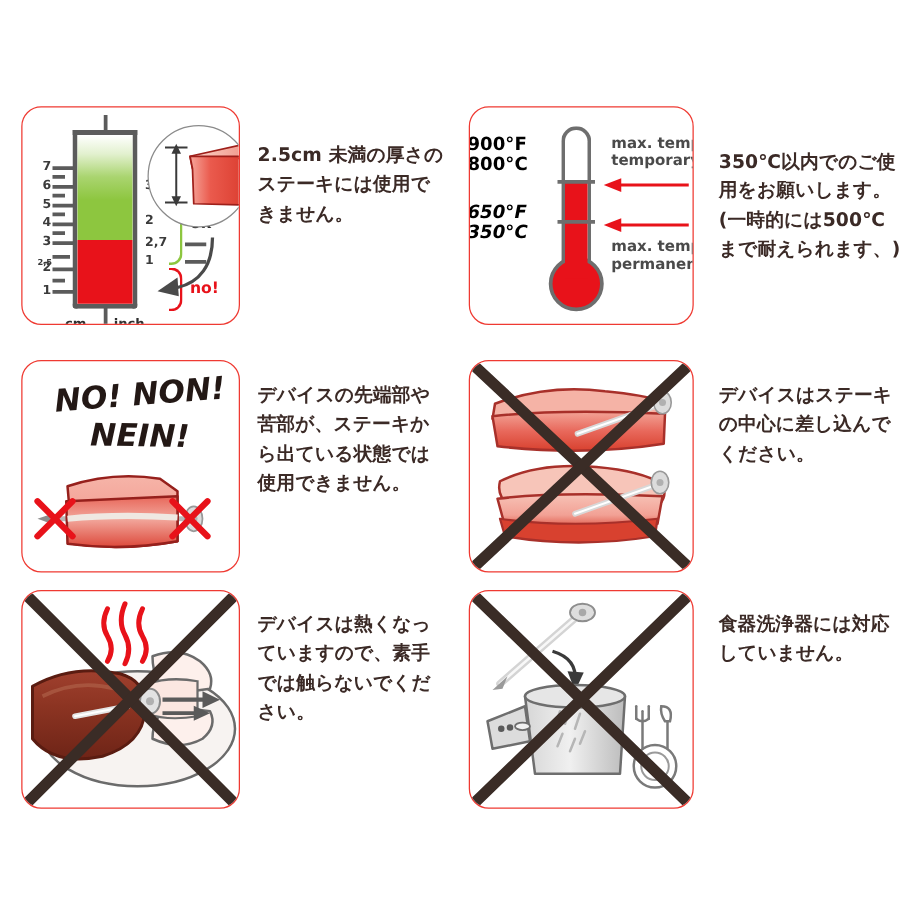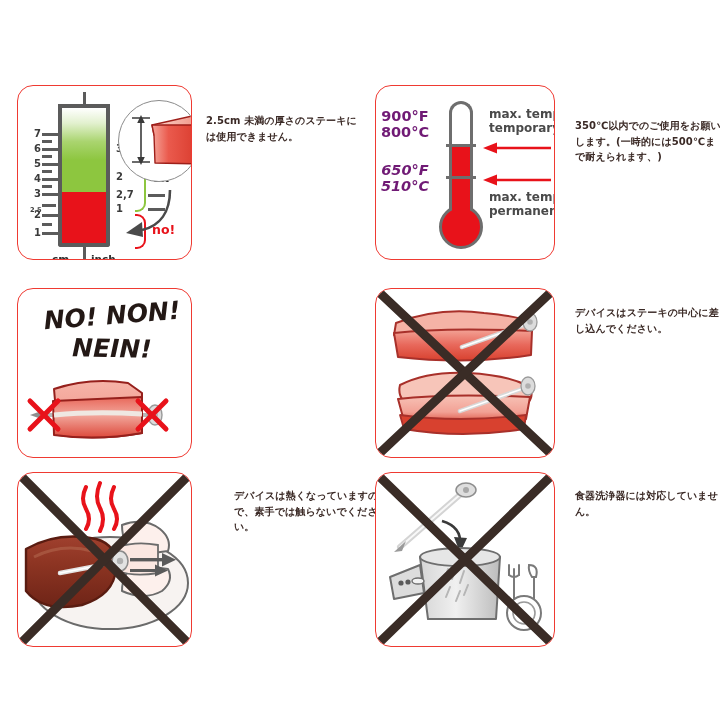--- a/index.html
+++ b/index.html
@@ -17,21 +17,21 @@
     border: 1.6px solid #ef3a32;
     border-radius: 16px;
     background: #ffffff;
     overflow: hidden;
   }
 
   
   .caption {
     position: absolute;
     font-family: "DejaVu Sans", "Liberation Sans", sans-serif;
-    font-size: 10px;
+    font-size: 15px;
     font-weight: bold;
     line-height: 1.55;
     color: #3b2a26;
     letter-spacing: 0.1px;
   }
 
   
   .ruler-wrap { position: absolute; left: 18px; top: 18px; width: 135px; height: 155px; }
   .ruler-body {
     position: absolute; left: 22px; top: 4px; width: 52px; height: 139px;
@@ -93,22 +93,22 @@
     position: absolute; left: 1px; top: 104px; width: 44px; height: 44px;
     border: 3px solid #6e6e6e; border-radius: 50%; background: #e8121a;
   }
   .merc {
     position: absolute; left: 14px; width: 18px; background: #e8121a;
   }
   .thermo-line {
     position: absolute; left: 8px; width: 30px; height: 2.6px; background: #6e6e6e;
   }
   .tlabel {
-    position: absolute; text-align: center; font-family: "DejaVu Sans", sans-serif;
-    font-size: 14.5px; font-weight: bold; color: #701a75; line-height: 1.12;
+    position: absolute; text-align: left; font-family: "DejaVu Sans", sans-serif;
+    font-size: 14.5px; font-weight: bold; color: #000000; line-height: 1.12;
     white-space: nowrap;
   }
   .elabel {
     position: absolute; font-family: "DejaVu Sans", sans-serif;
     font-size: 12px; font-weight: bold; color: #4a4a4a; line-height: 1.16;
     white-space: nowrap;
   }
 
   
   .nonnein { position: absolute; left: 14px; top: 12px; width: 160px; height: 68px; }
@@ -228,21 +228,21 @@
       <div class="thermo-line" style="top:43px;"></div>
       <div class="thermo-line" style="top:75px;"></div>
     </div>
 
     <div class="tlabel" style="left:-2px; top:22px; width:62px;">
       <span>900°F</span><br>
       <span>800°C</span>
     </div>
     <div class="tlabel" style="left:-2px; top:76px; width:62px;font-style:italic;">
       <span>650°F</span><br>
-      <span>510°C</span>
+      <span>350°C</span>
     </div>
 
     <div class="elabel" style="left:113px; top:22px;">
       <span>max. temp.</span><br>
       <span>temporary</span>
     </div>
     <div class="elabel" style="left:113px; top:105px;">
       <span>max. temp.</span><br>
       <span>permanent</span>
     </div>
@@ -295,20 +295,21 @@
         <line x1="34" y1="30" x2="6" y2="58"></line>
       </g>
 
       <g stroke="#e8121a" stroke-width="5" stroke-linecap="round">
         <line x1="114" y1="30" x2="142" y2="58"></line>
         <line x1="142" y1="30" x2="114" y2="58"></line>
       </g>
     </svg>
   </div>
 
+  <div class="caption" style="left:206px; top:305px; width:152px;">デバイスの先端部や苦部が、ステーキから出ている状態では使用できません。</div>
 
   <div class="panel" style="left:375px; top:288px; width:180px; height:170px;">
 
     <svg style="position:absolute;left:0;top:0;" width="180" height="170" viewBox="0 0 180 170">
       <defs>
         <linearGradient id="mtA" x1="0" y1="0" x2="0" y2="1">
           <stop offset="0%" stop-color="#f3a396"></stop>
           <stop offset="50%" stop-color="#e8685b"></stop>
           <stop offset="100%" stop-color="#d8412f"></stop>
         </linearGradient>
@@ -390,21 +391,21 @@
     </svg>
 
     <svg class="bigx" viewBox="0 0 175 175" preserveAspectRatio="none">
       <g stroke="#3a2c26" stroke-width="9" stroke-linecap="round">
         <line x1="5" y1="5" x2="170" y2="170"></line>
         <line x1="170" y1="5" x2="5" y2="170"></line>
       </g>
     </svg>
   </div>
 
-  <div class="caption" style="left:206px; top:488px; width:152px;margin-left:28px;">デバイスは熱くなっていますので、素手では触らないでください。</div>
+  <div class="caption" style="left:206px; top:488px; width:152px;">デバイスは熱くなっていますので、素手では触らないでください。</div>
 
   <div class="panel" style="left:375px; top:472px; width:180px; height:175px;">
 
     <svg style="position:absolute;left:0;top:0;" width="180" height="175" viewBox="0 0 180 175">
       <defs>
         <linearGradient id="dwG" x1="0" y1="0" x2="1" y2="0">
           <stop offset="0%" stop-color="#d6d6d6"></stop>
           <stop offset="45%" stop-color="#f0f0f0"></stop>
           <stop offset="100%" stop-color="#bcbcbc"></stop>
         </linearGradient>

